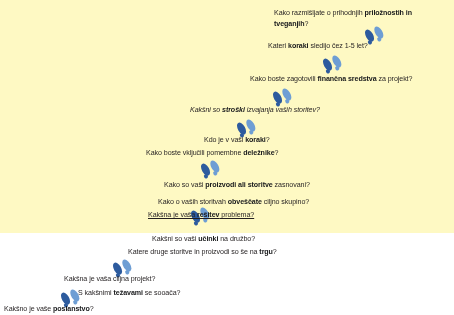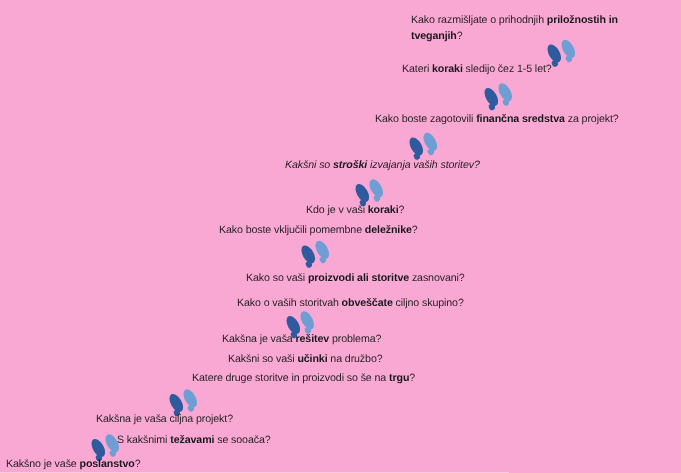--- a/index.html
+++ b/index.html
@@ -10,22 +10,22 @@
   }
   body {
     font-family: "Liberation Sans", sans-serif;
     width: 454px;
     height: 315px;
     overflow: hidden;
   }
   #canvas {
     position: relative;
     width: 454px;
-    height: 315px;
-    background: #f9a8d4;
+    height: 233px;
+    background: #fef9c3;
   }
   .q-line {
     position: absolute;
     white-space: nowrap;
     font-size: 7.1px;
     line-height: 10.5px;
     color: #231f20;
     letter-spacing: -0.01em;
   }
   .q-line.wrap {
@@ -133,19 +133,19 @@
       </svg>
     </div>
     <div class="q-line wrap" style="left: 274px; top: 8px; width: 148px;">Kako razmišljate o prihodnjih <b>priložnostih in tveganjih</b>?</div>
     <div class="q-line" style="left: 268px; top: 41px;">Kateri <b>koraki</b> sledijo čez 1-5 let?</div>
     <div class="q-line" style="left: 226px; top: 74px; padding-left: 24px;">Kako boste zagotovili <b>finančna sredstva</b> za projekt?</div>
     <div class="q-line" style="left: 190px; top: 105px; font-style: italic;">Kakšni so <b>stroški</b> izvajanja vaših storitev?</div>
     <div class="q-line" style="left: 204px; top: 135px;">Kdo je v vaši <b>koraki</b>?</div>
     <div class="q-line" style="left: 146px; top: 148px;">Kako boste vključili pomembne <b>deležnike</b>?</div>
     <div class="q-line" style="left: 164px; top: 180px;">Kako so vaši <b>proizvodi ali storitve</b> zasnovani?</div>
     <div class="q-line" style="left: 158px; top: 197px;">Kako o vaših storitvah <b>obveščate</b> ciljno skupino?</div>
-    <div class="q-line" style="left: 148px; top: 221px;">Kakšna je vaša <b>rešitev</b> problema?</div>
+    <div class="q-line" style="left: 148px; top: 210px; text-decoration: underline;">Kakšna je vaša <b>rešitev</b> problema?</div>
     <div class="q-line" style="left: 152px; top: 234px;">Kakšni so vaši <b>učinki</b> na družbo?</div>
     <div class="q-line" style="left: 128px; top: 247px;">Katere druge storitve in proizvodi so še na <b>trgu</b>?</div>
     <div class="q-line" style="left: 64px; top: 274px;">Kakšna je vaša ciljna projekt?</div>
     <div class="q-line" style="left: 78px; top: 288px;">S kakšnimi <b>težavami</b> se sooača?</div>
     <div class="q-line" style="left: 4px; top: 304px;">Kakšno je vaše <b>poslanstvo</b>?</div>
   </div>
 
 </body></html>

